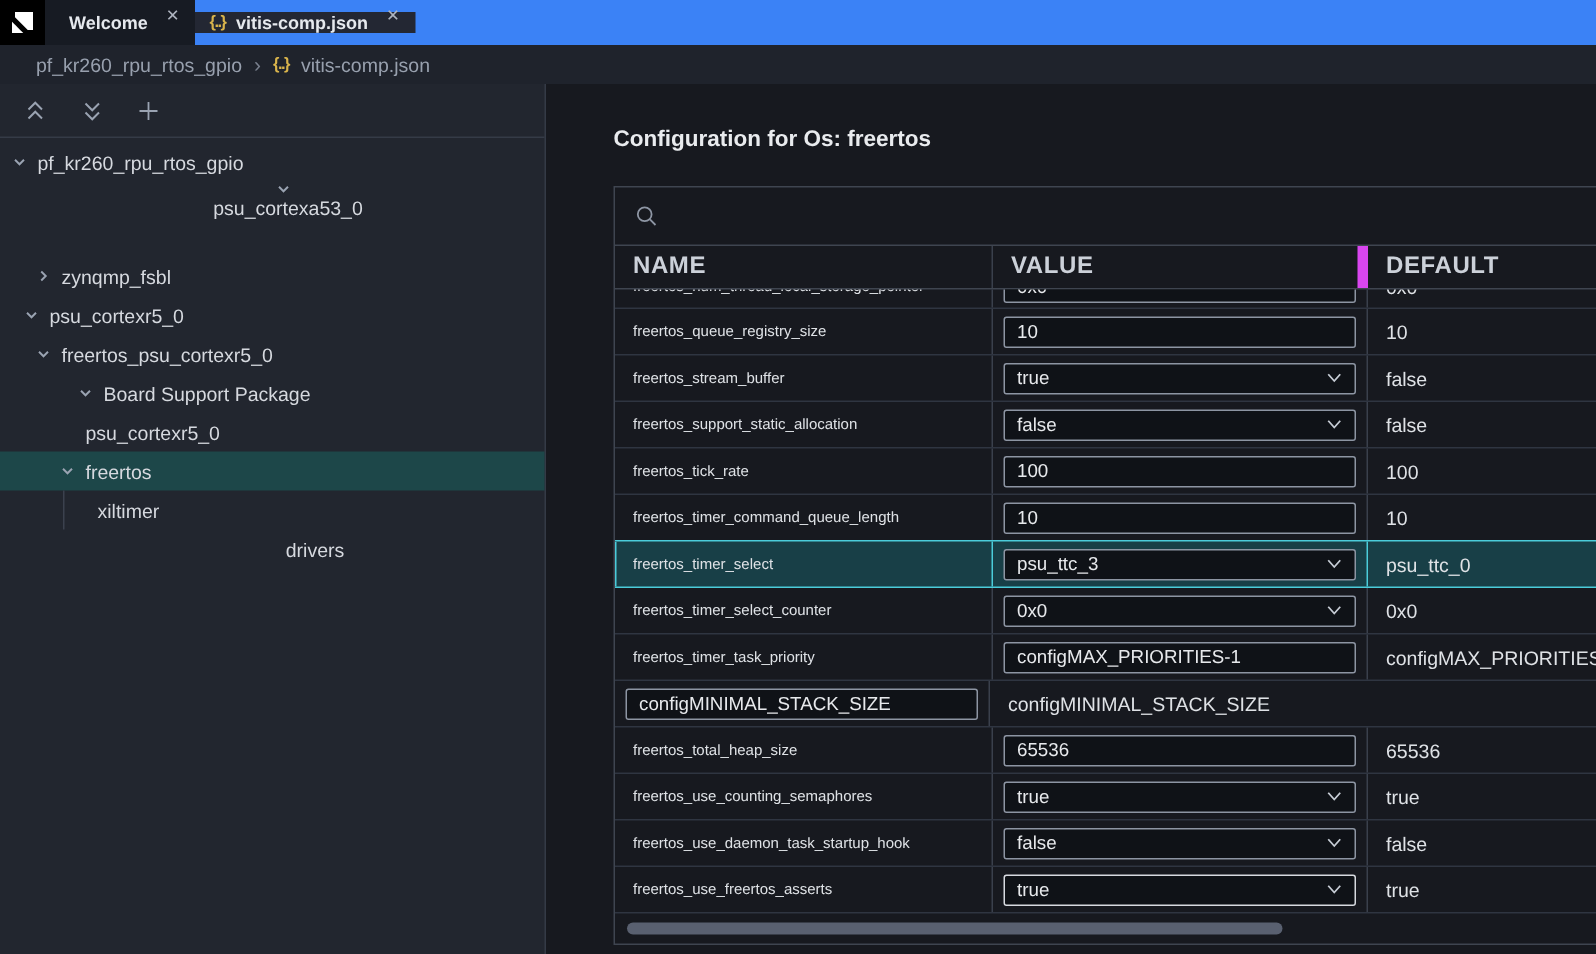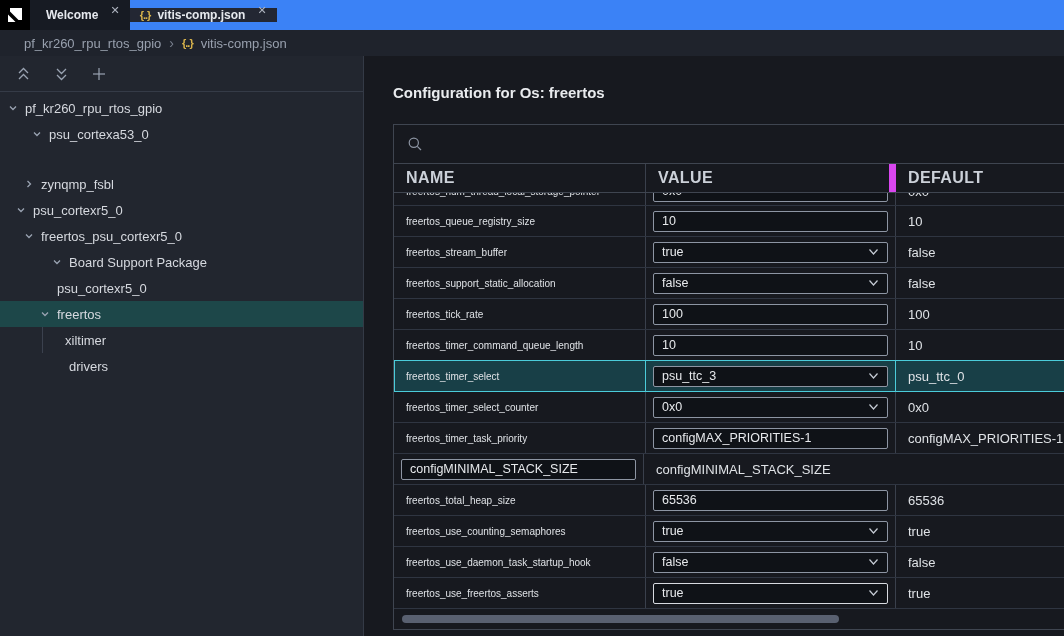--- a/index.html
+++ b/index.html
@@ -24,21 +24,21 @@
   .content { display:flex; height:580px; }
   .sidebar { width:364px; background:#22262f; border-right:1px solid #343a46; flex:none; }
   .side-toolbar { height:36px; display:flex; align-items:center; gap:20px; padding-left:14px; border-bottom:1px solid #353b47; }
   .tool-btn { display:flex; align-items:center; justify-content:center; width:18px; height:18px; color:#9aa3b2; }
   .tree { padding-top:3px; }
   .tree-item { height:26px; display:flex; align-items:center; font-size:13px; color:#d6d9df; position:relative; }
   .tree-item.selected { background:#1d4749; }
   .tree-chevron { width:17px; flex:none; display:flex; align-items:center; }
   .indent-guide { position:absolute; left:42px; top:0; bottom:0; width:1px; background:#3b414e; }
   
-  .main { flex:1; padding:28px 0 0 29px; overflow:hidden; }
+  .main { flex:1; padding:28px 0 0 29px; overflow:hidden;margin-left:16px; }
   .page-title { font-size:15px; font-weight:700; color:#e9ebee; }
   .config-table { margin-top:23px; width:720px; border:1px solid #3f4550; background:#17191f; }
   .search-row { height:39px; border-bottom:1px solid #3f4550; display:flex; align-items:center; padding-left:13px; }
   .header-row { height:29px; display:flex; border-bottom:1px solid #3f4550; }
   .hcell { font-size:16px; font-weight:700; color:#ccd1d9; letter-spacing:.4px; display:flex; align-items:center; padding-left:12px; }
   .col-name { width:252px; border-right:1px solid #3a404c; }
   .col-value { width:250px; border-right:7px solid #d946ef; }
   .col-default { flex:1; }
   .trow { border-bottom:1px solid #2f3541; }
   .trow-inner { display:flex; height:30px; }
@@ -111,21 +111,21 @@
     </div>
     <div class="tree" id="tree">
         <div class="tree-item" style="padding-left: 8px;">
           <span class="tree-chevron">
             <svg width="10" height="10" viewBox="0 0 10 10">
               <polyline points="2,3.5 5,6.5 8,3.5" fill="none" stroke="#9aa3b2" stroke-width="1.3"></polyline>
             </svg>
           </span>
           <span>pf_kr260_rpu_rtos_gpio</span>
         </div>
-        <div class="tree-item" style="padding-left: 32px;">
+        <div class="tree-item" style="padding-left: 21px; flex-direction: column;">
           <span class="tree-chevron">
             <svg width="10" height="10" viewBox="0 0 10 10">
               <polyline points="2,3.5 5,6.5 8,3.5" fill="none" stroke="#9aa3b2" stroke-width="1.3"></polyline>
             </svg>
           </span>
           <span>psu_cortexa53_0</span>
         </div>
         <div class="tree-item" style="padding-left: 24px; margin-top: 24px;">
           <span class="tree-chevron">
             <svg width="10" height="10" viewBox="0 0 10 10">
@@ -168,21 +168,21 @@
               <polyline points="2,3.5 5,6.5 8,3.5" fill="none" stroke="#9aa3b2" stroke-width="1.3"></polyline>
             </svg>
           </span>
           <span>freertos</span>
         </div>
         <div class="tree-item" style="padding-left: 48px;">
           <span class="indent-guide"></span>
           <span class="tree-chevron"></span>
           <span>xiltimer</span>
         </div>
-        <div class="tree-item" style="padding-left: 52px;">
+        <div class="tree-item" style="padding-left: 40px; justify-content: center;">
           <span class="tree-chevron"></span>
           <span>drivers</span>
         </div>
       </div>
   </div>
 
   <div class="main">
     <div class="page-title">Configuration for Os: freertos</div>
     <div class="config-table">
       <div class="search-row">

